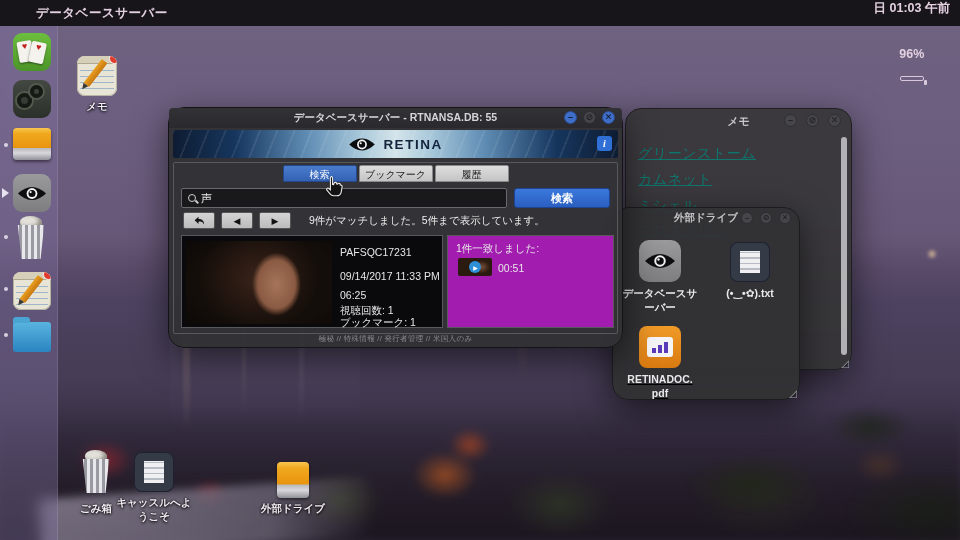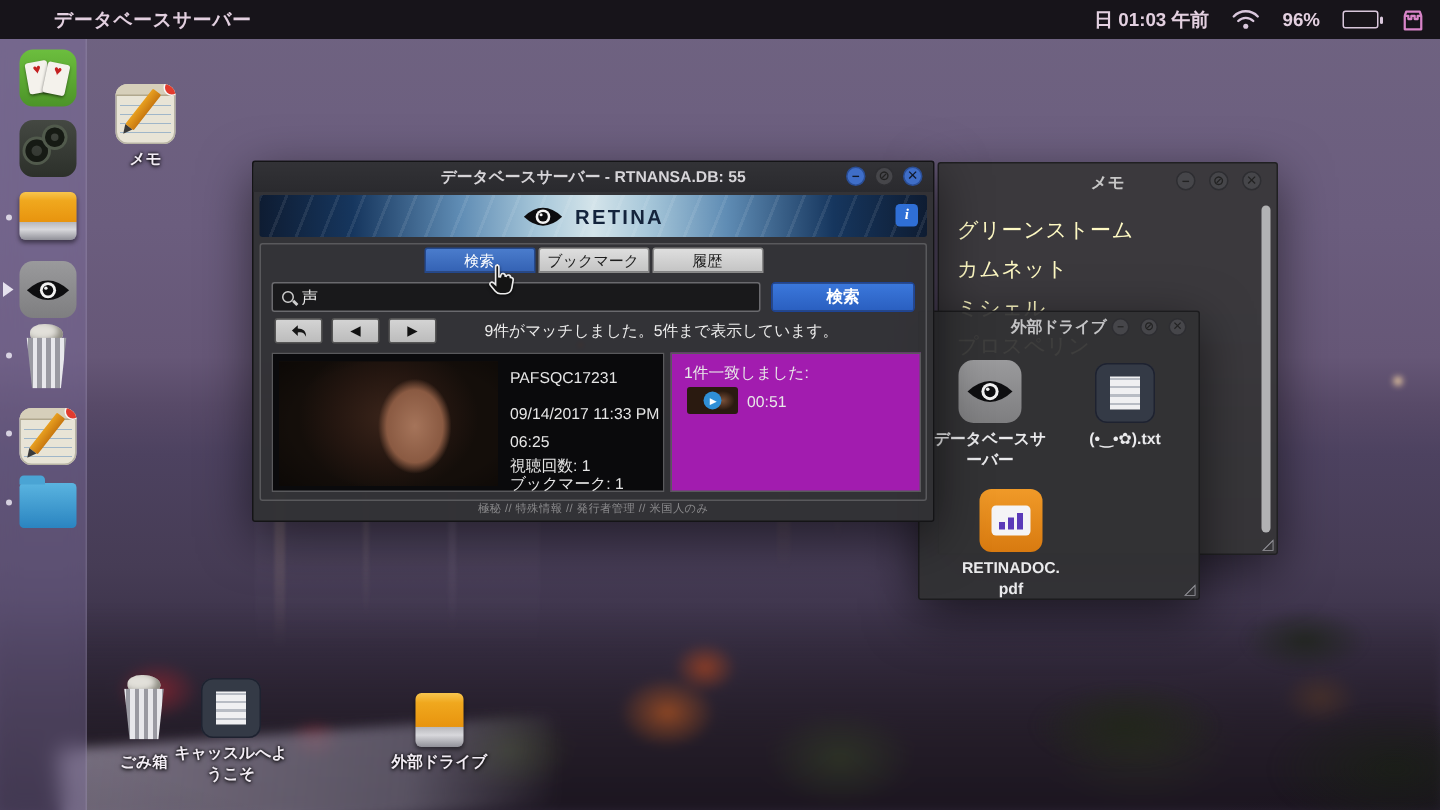--- a/index.html
+++ b/index.html
@@ -46,21 +46,21 @@
       radial-gradient(60px 30px at 70% 30%,#1e241acc,transparent 70%),
       radial-gradient(90px 40px at 40% 60%,#202618bb,transparent 70%),
       radial-gradient(120px 60px at 85% 75%,#1a2016cc,transparent 70%);}
   .vignette{position:absolute;inset:0;
     background:radial-gradient(120% 110% at 50% 40%,transparent 60%,rgba(10,6,14,.45) 100%);}
 
   
   .topbar{position:absolute;left:0;top:0;width:960px;height:26px;background:#17141a;
     display:flex;align-items:center;color:#e3d0e0;font-size:12.5px;font-weight:bold;z-index:50;}
   .topbar .title{margin-left:36px;letter-spacing:.5px;}
-  .tb-right{position:absolute;right:10px;top:0;height:26px;display:flex;align-items:center;gap:15px;}
+  .tb-right{position:absolute;right:10px;top:0;height:26px;display:flex;align-items:center;gap:15px;flex-direction:column;}
   .batt{width:24px;height:12px;border:1.5px solid #d9c7dc;border-radius:2px;position:relative;padding:1.5px;}
   .batt::after{content:"";position:absolute;right:-4px;top:3px;width:2.5px;height:5px;background:#d9c7dc;border-radius:1px;}
   .batt .fill{height:100%;width:92%;background:#d9c7dc;border-radius:1px;}
 
   
   .dock{position:absolute;left:0;top:26px;bottom:0;width:58px;z-index:20;
     background:rgba(128,112,160,.40);backdrop-filter:blur(6px);
     border-right:1px solid rgba(255,255,255,.10);}
   .dock-ico{position:absolute;left:13px;width:38px;height:38px;border-radius:9px;}
   .run-dot{position:absolute;left:4px;width:4px;height:4px;border-radius:50%;background:rgba(235,232,242,.85);}
@@ -114,21 +114,21 @@
   .dbdoc{width:24px;height:30px;background:#f2f2f4;position:relative;
     clip-path:polygon(0 0,70% 0,100% 26%,100% 100%,0 100%);
     display:flex;align-items:center;justify-content:center;}
   .eye-sm{display:block;}
 
   .desk-ico{position:absolute;text-align:center;z-index:5;}
   .desk-label{margin-top:4px;font-size:10.5px;font-weight:bold;color:#f2ecf4;line-height:1.3;
     text-shadow:0 1px 3px #000,0 0 2px #000;}
 
   
-  .win{position:absolute;border-radius:2px;box-shadow:0 10px 34px rgba(0,0,0,.55);}
+  .win{position:absolute;border-radius:16px;box-shadow:0 10px 34px rgba(0,0,0,.55);}
   .titlebar{position:absolute;left:0;right:0;top:0;display:flex;align-items:center;justify-content:center;}
   .tb-title{font-weight:bold;color:#d6d4d8;}
   .winbtn{width:13px;height:13px;border-radius:50%;display:flex;align-items:center;justify-content:center;
     font-size:9px;line-height:1;color:#101828;font-weight:bold;}
   .wb-blue{background:#3f6ec8;border:1px solid #2a4e96;}
   .wb-gray{background:#46464a;border:1px solid #2e2e32;color:#222;}
   .resize{position:absolute;right:2px;bottom:0;color:#9a9aa0;font-size:10px;line-height:10px;}
 
   
   .mainwin{left:168px;top:107px;width:455px;height:241px;background:rgba(50,50,53,.97);
@@ -154,21 +154,21 @@
   .search-input{flex:1;background:#19191b;border:1px solid #6a6a6e;border-radius:2px;color:#e8e8e8;
     font-size:11px;display:flex;align-items:center;padding:0 6px;gap:5px;}
   .mag{width:8px;height:8px;border:1.5px solid #cfcfcf;border-radius:50%;position:relative;flex:0 0 auto;}
   .mag::after{content:"";position:absolute;left:6px;top:6px;width:4px;height:1.5px;background:#cfcfcf;transform:rotate(45deg);}
   .search-btn{width:96px;background:linear-gradient(180deg,#3b78dc,#2a5fc0);border:1px solid #1e4494;
     border-radius:3px;color:#fff;font-size:11px;text-align:center;line-height:19px;font-weight:bold;}
   .nav-row{position:absolute;left:10px;top:49px;display:flex;align-items:center;gap:6px;}
   .nav-btn{width:32px;height:17px;background:linear-gradient(180deg,#d4d4d4,#bcbcbc);
     border:1px solid #555;border-radius:2px;display:flex;align-items:center;justify-content:center;
     color:#111;font-size:9px;}
-  .status-text{margin-left:26px;color:#ececec;font-size:10.5px;}
+  .status-text{margin-left:12px;color:#ececec;font-size:10.5px;}
   .results{position:absolute;left:8px;top:72px;width:262px;height:93px;background:#0a0a0c;
     border:1px solid #59595c;}
   .matches{position:absolute;left:274px;top:72px;width:171px;height:93px;background:#a21caf;
     border:1px solid #59595c;color:#e8e8e8;}
   .thumb{position:absolute;left:4px;top:5px;width:146px;height:83px;overflow:hidden;
     background:
       radial-gradient(34px 44px at 62% 52%,#a5745a 0%,#8a5a42 55%,transparent 72%),
       radial-gradient(20px 14px at 60% 38%,#20140e 0%,transparent 80%),
       radial-gradient(60px 50px at 50% 45%,#3a241a 0%,#241610 60%,#140e0a 100%),
       radial-gradient(60px 70px at 15% 60%,#34404a 0%,transparent 70%),
@@ -183,21 +183,21 @@
     align-items:center;justify-content:center;color:#fff;font-size:6px;padding-left:1px;}
   .footer-class{position:absolute;left:0;right:0;bottom:3px;text-align:center;
     color:#8a8a8c;font-size:7.5px;letter-spacing:.3px;}
 
   
   .noteswin{left:625px;top:108px;width:227px;height:262px;background:rgba(52,52,52,.88);
     border:1px solid #202022;z-index:22;backdrop-filter:blur(2px);}
   .noteswin .titlebar{height:24px;}
   .noteswin .tb-title{font-size:11px;color:#c8c8c8;}
   .circ-btns{position:absolute;right:10px;top:5px;display:flex;gap:9px;}
-  .note-item{position:absolute;left:12px;font-size:14px;color:#fef9c3;letter-spacing:.5px;}
+  .note-item{position:absolute;left:12px;font-size:14px;color:#0f766e;letter-spacing:.5px;text-decoration:underline;}
   .nscroll{position:absolute;right:4px;top:28px;bottom:14px;width:6px;background:#b2b2b4;border-radius:3px;}
 
   
   .drivewin{left:612px;top:207px;width:188px;height:193px;background:rgba(50,50,52,.94);
     border:1px solid #1c1c1e;z-index:26;}
   .drivewin .titlebar{height:20px;}
   .drivewin .tb-title{font-size:10.5px;color:#c4c4c6;}
   .drivewin .circ-btns{top:4px;right:8px;gap:7px;}
   .drivewin .winbtn{width:12px;height:12px;font-size:8px;}
   .tile{position:absolute;width:78px;text-align:center;}
@@ -349,21 +349,21 @@
 
     <div class="tile" style="left:98px;top:34px;">
       <div class="t-icon-wrap">
           <div class="ico-doc-dark" style="position:relative;width:40px;height:40px;">
         <span class="doc-paper"></span>
       </div>
         </div>
       <div class="t-label">(•‿•✿).txt</div>
     </div>
 
-    <div class="tile" style="left:22px;top:118px;">
+    <div class="tile" style="left:8px;top:118px;text-decoration:underline;">
       <div class="t-icon-wrap">
           <div class="ico-pdf" style="position:relative;width:42px;height:42px;">
         <span class="pdf-chart">
           <i style="left:5px;height:5px;"></i>
               <i style="left:11px;height:8px;"></i>
               <i style="left:17px;height:11px;"></i>
         </span>
       </div>
         </div>
       <div class="t-label" style="width:70px;margin:4px auto 0;">RETINADOC.pdf</div>

